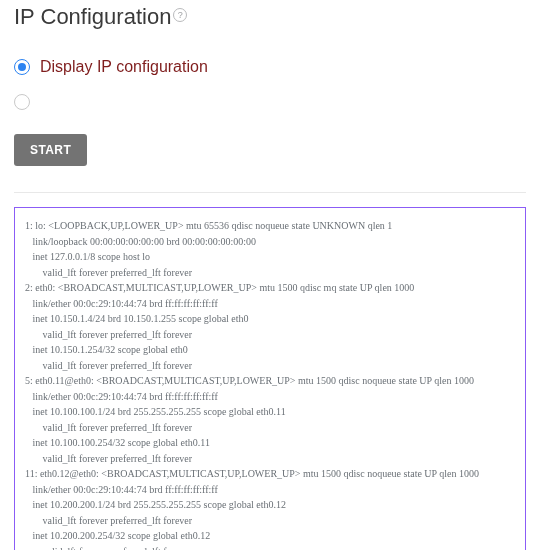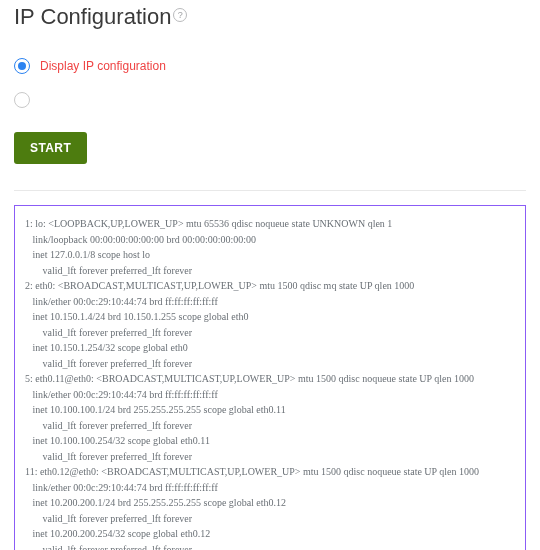--- a/index.html
+++ b/index.html
@@ -61,25 +61,25 @@
   .radio.selected {
     border-color: #2c83f1;
   }
   .radio.selected::after {
     content: "";
     width: 8px; height: 8px;
     border-radius: 50%;
     background: #2c83f1;
   }
   .radio-label {
-    font-size: 12px;
-    color: #ef4444;
+    font-size: 16px;
+    color: #7f1d1d;
   }
   .start-btn {
-    background: #4d7c0f;
+    background: #737373;
     color: #fff;
     border: none;
     border-radius: 3px;
     font-size: 12px;
     font-weight: 600;
     letter-spacing: 0.4px;
     padding: 9px 16px;
     cursor: pointer;
   }
   .divider {

